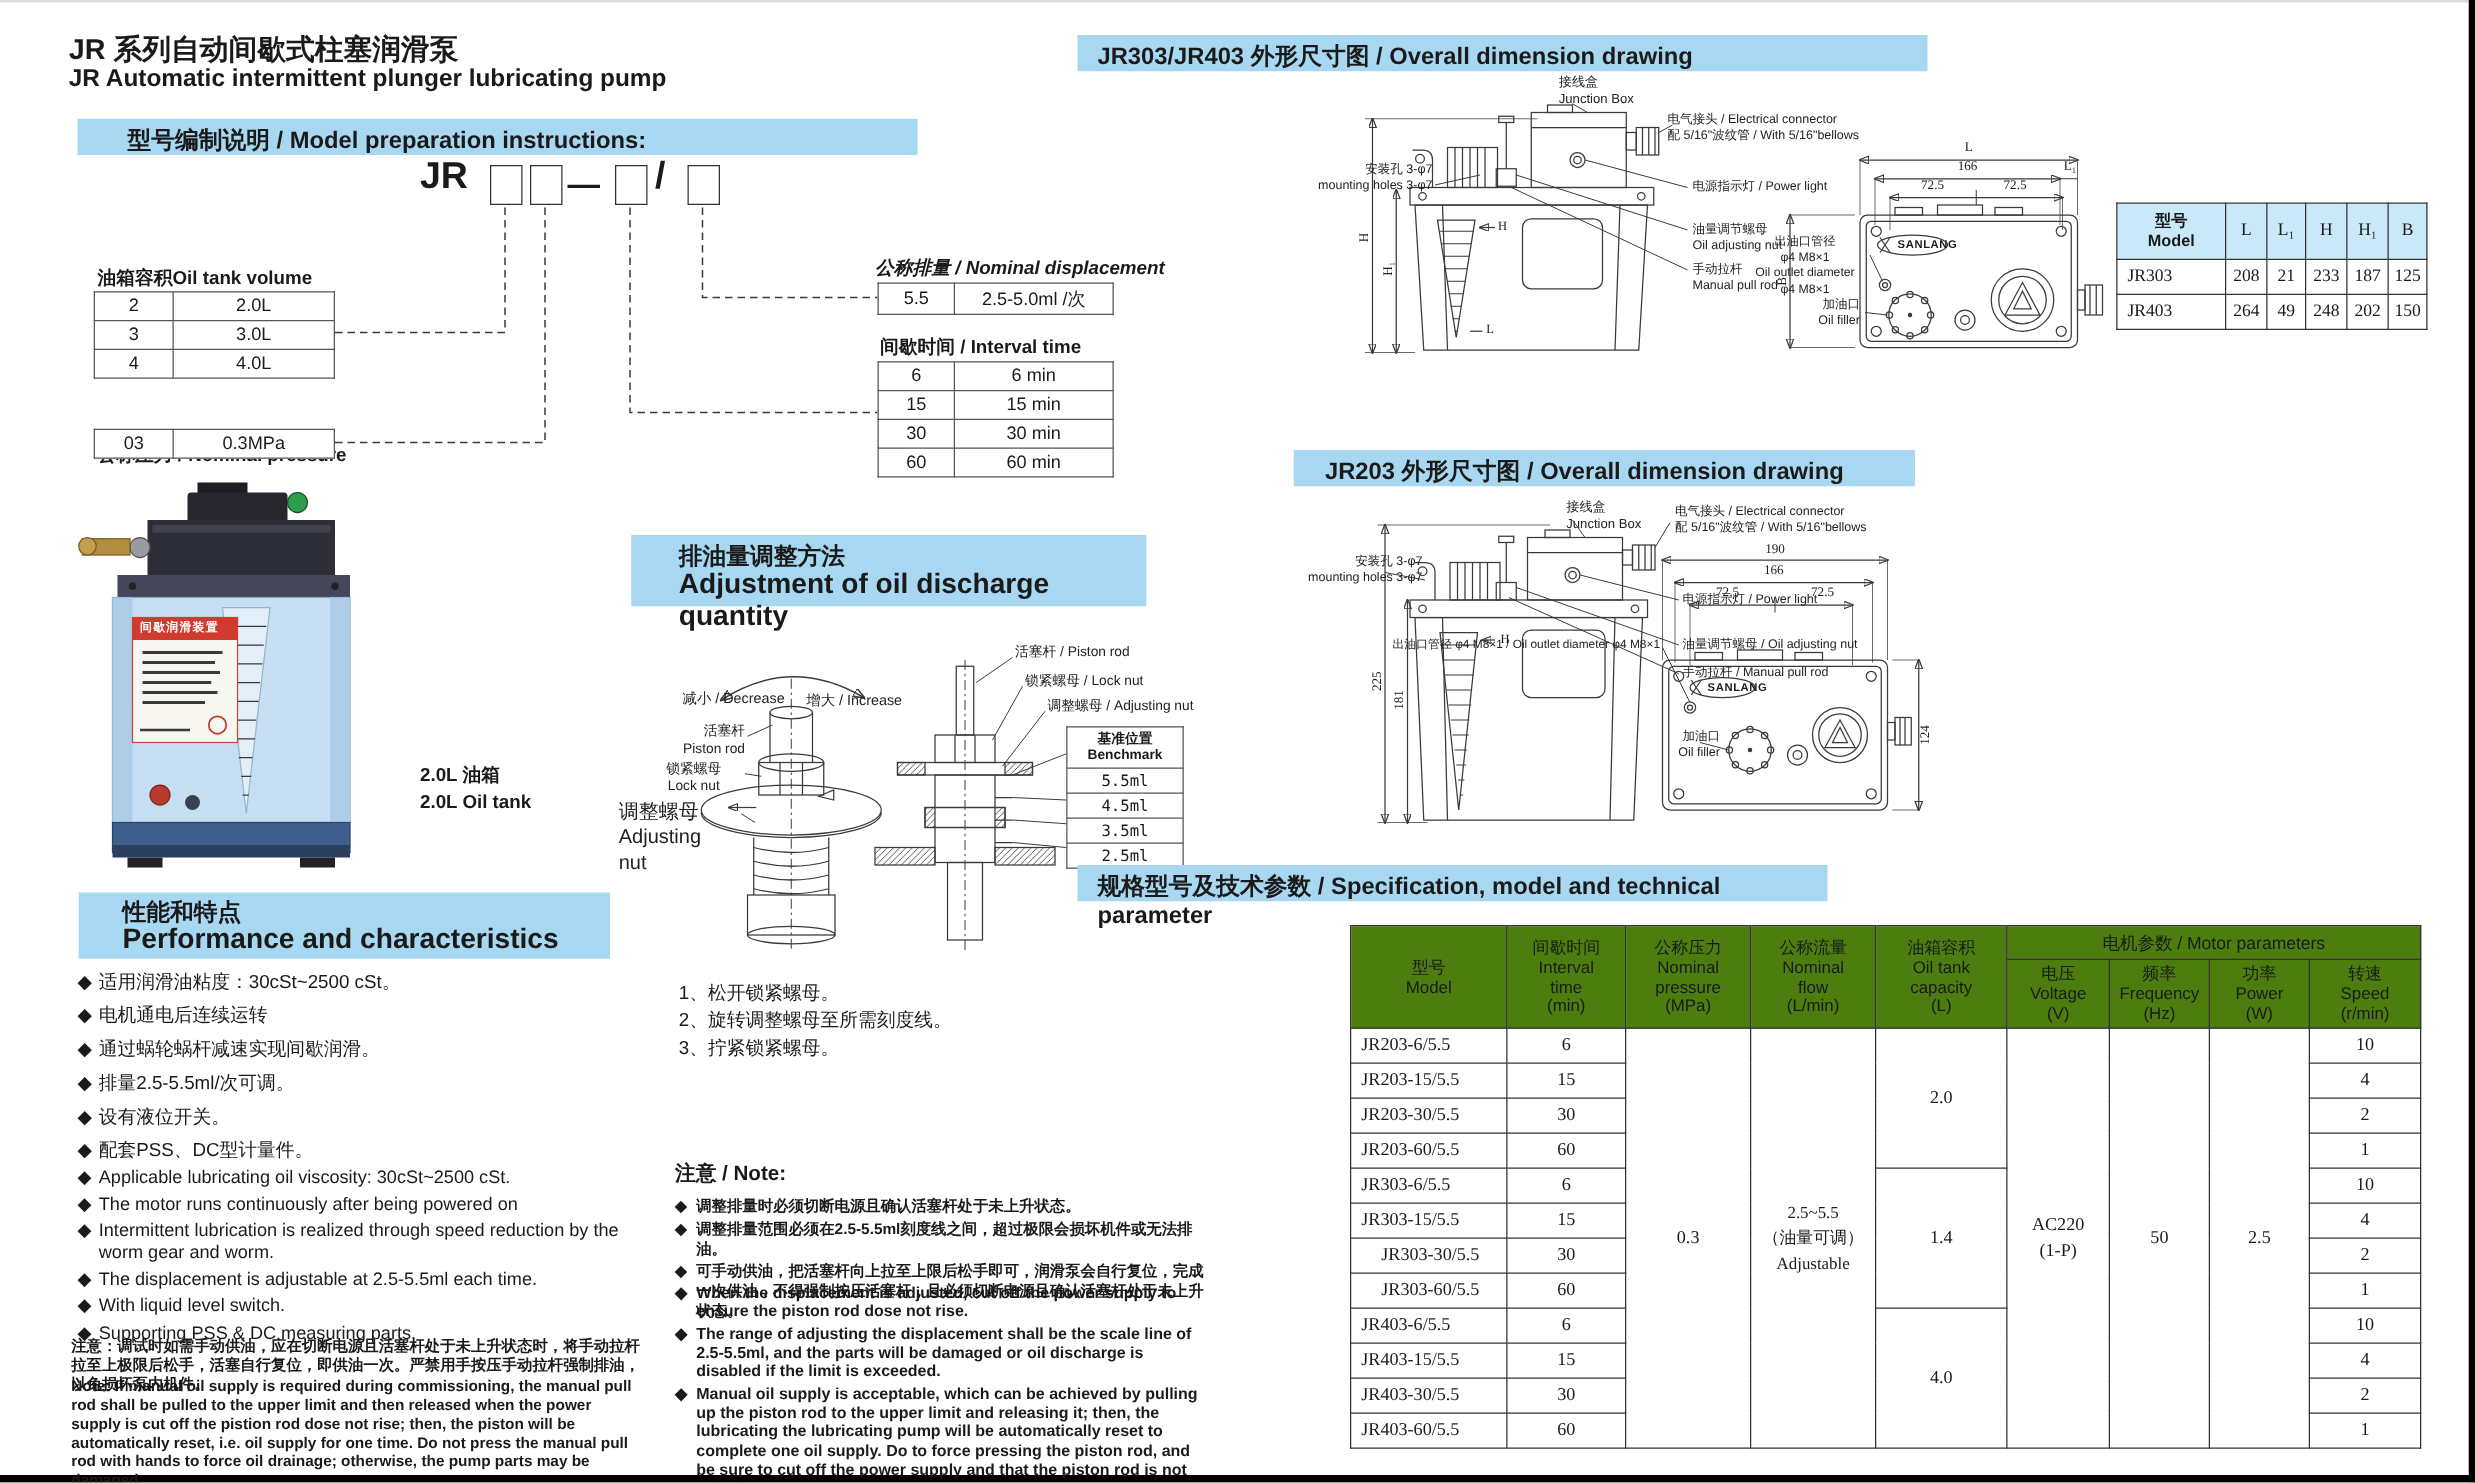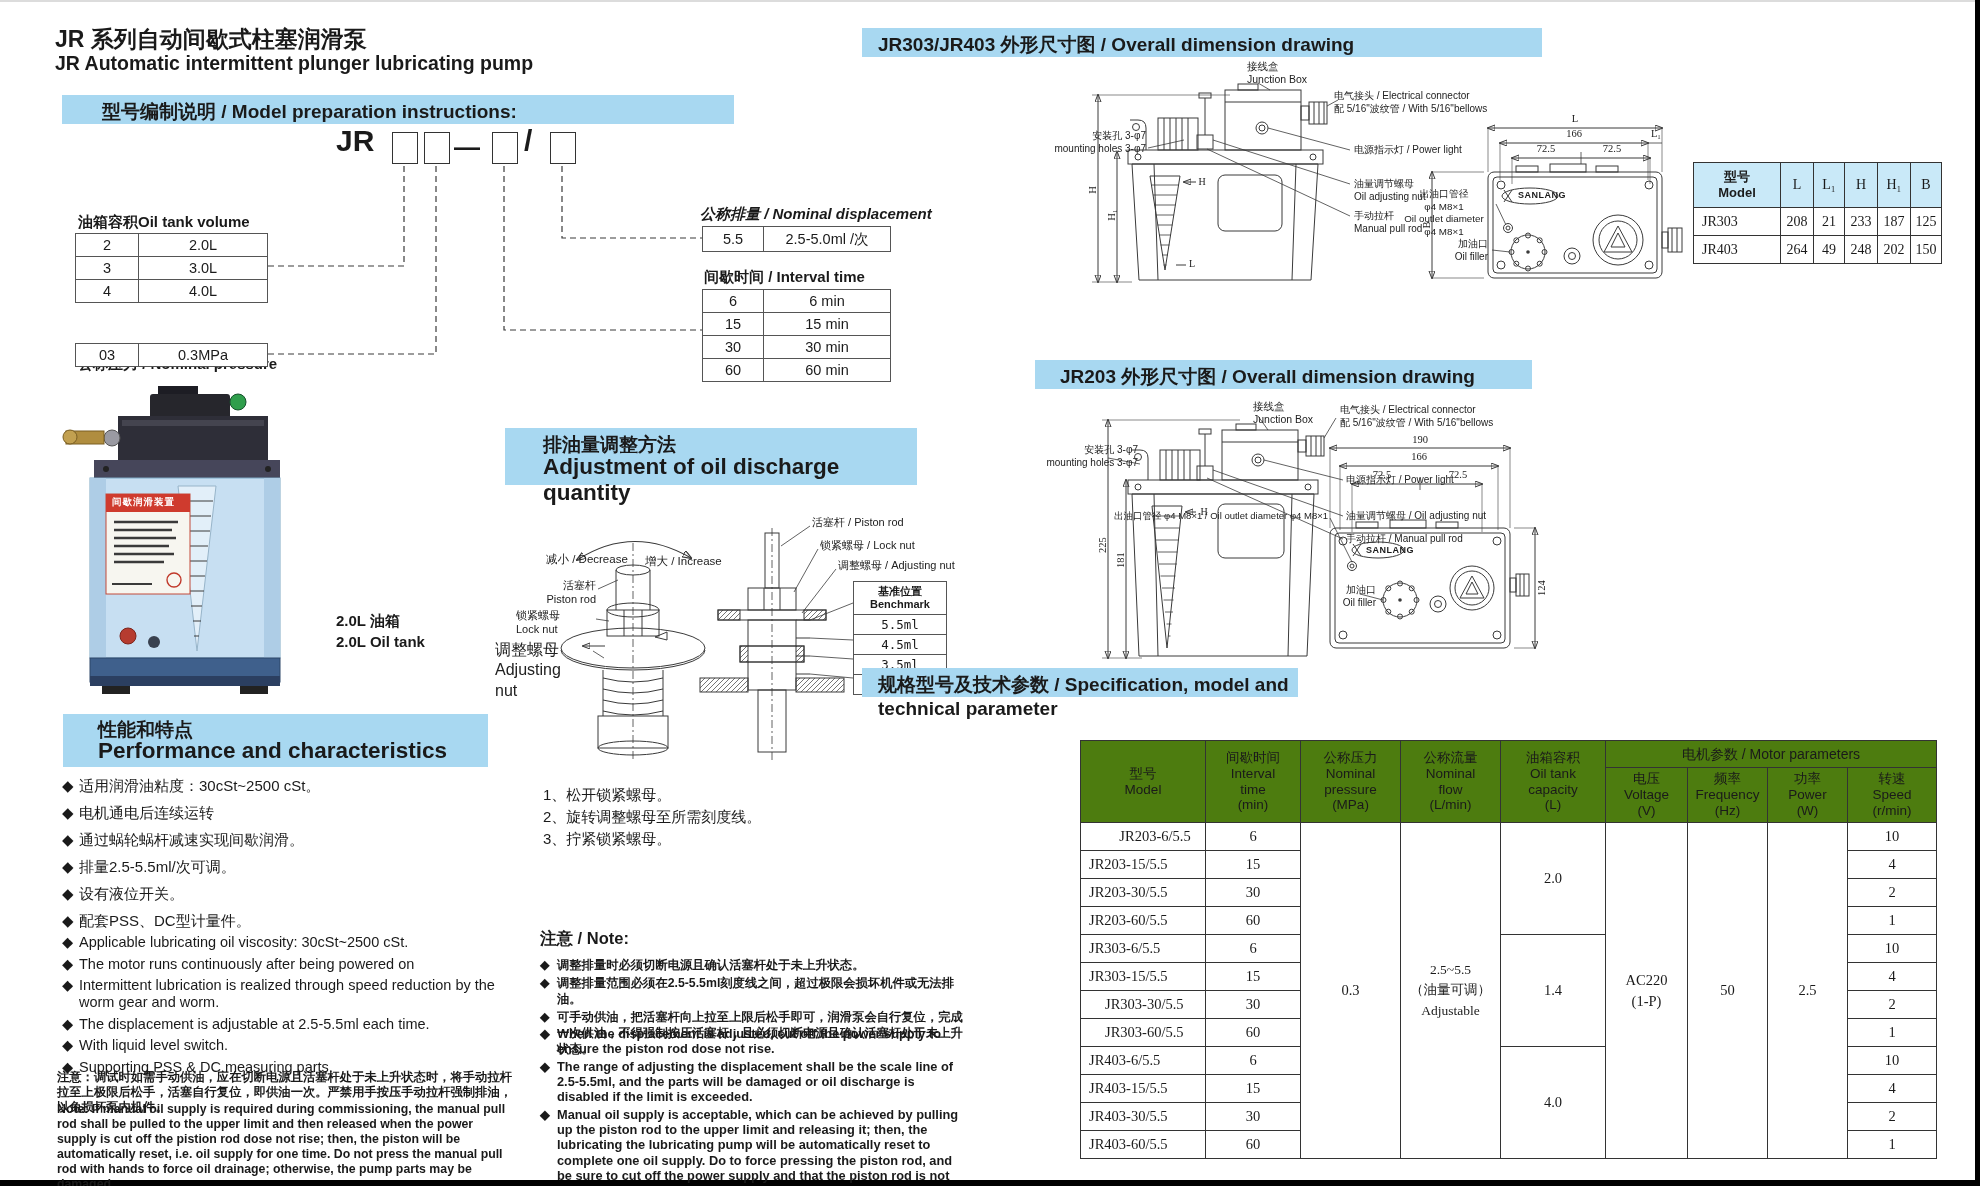--- a/index.html
+++ b/index.html
@@ -245,21 +245,21 @@
     <line x1="305" y1="132" x2="348" y2="115" stroke-width="0.8"></line>
     <line x1="305" y1="150" x2="348" y2="152" stroke-width="0.8"></line>
     <line x1="305" y1="168" x2="348" y2="171" stroke-width="0.8"></line>
     <line x1="305" y1="186" x2="348" y2="190" stroke-width="0.8"></line>
   </svg>
 
   <div class="lbl" style="left:546px;top:552px;font-size:11.5px;">减小 / Decrease</div>
   <div class="lbl" style="left:645px;top:554px;font-size:11.5px;">增大 / Increase</div>
   <div class="lbl" style="left:520px;top:578px;width:76px;text-align:right;font-size:11px;">活塞杆
 Piston rod</div>
-  <div class="lbl" style="left:516px;top:608px;width:78px;text-align:left;font-size:11px;">锁紧螺母
+  <div class="lbl" style="left:516px;top:608px;width:78px;text-align:center;font-size:11px;">锁紧螺母
 Lock nut</div>
   <div class="lbl" style="left:495px;top:640px;width:88px;text-align:left;font-size:16px;">调整螺母
 Adjusting nut</div>
   <div class="lbl" style="left:812px;top:515px;font-size:11px;">活塞杆 / Piston rod</div>
   <div class="lbl" style="left:820px;top:538px;font-size:11px;">锁紧螺母 / Lock nut</div>
   <div class="lbl" style="left:838px;top:558px;font-size:11px;">调整螺母 / Adjusting nut</div>
 
   <table class="bench abs" style="left:853px;top:581px;">
     <tbody>
         <tr>
@@ -583,21 +583,21 @@
   <div class="abs b" style="left:1366px;top:545px;font-size:9px;letter-spacing:0.5px;">SANLANG</div>
   <div class="rotc" style="left:1102px;top:545px;">225</div>
   <div class="rotc" style="left:1120px;top:560px;">181</div>
   <div class="dimc" style="left:1420px;top:434px;">190</div>
   <div class="dimc" style="left:1419px;top:451px;">166</div>
   <div class="dimc" style="left:1382px;top:469px;">72.5</div>
   <div class="dimc" style="left:1458px;top:469px;">72.5</div>
   <div class="rotc" style="left:1541px;top:588px;">124</div>
   <div class="dimc serif" style="left:1204px;top:506px;font-size:10px;">H</div>
 
-  <div class="band" style="left:862px;top:668px;width:436px;height:29px;">
+  <div class="band" style="left:862px;top:692px;width:600px;height:29px;">
     <span class="abs b" style="left:16px;top:4px;font-size:19px;">规格型号及技术参数 / Specification, model and technical parameter</span>
   </div>
 
   <table class="spec abs" style="left:1080px;top:740px;table-layout:fixed;width:856px;">
     <colgroup>
       <col style="width:125px">
         <col style="width:95px">
         <col style="width:100px">
         <col style="width:100px">
         <col style="width:105px">
@@ -636,21 +636,21 @@
 Frequency
 (Hz)</th>
       <th class="pre">功率
 Power
 (W)</th>
       <th class="pre">转速
 Speed
 (r/min)</th>
     </tr>
     <tr style="height:28px;">
-      <td style="text-align:center;padding-left:24px;">JR203-6/5.5</td>
+      <td style="text-align:left;padding-left:8px;">JR203-6/5.5</td>
       <td>6</td>
       <td rowspan="12">0.3</td>
       <td rowspan="12" class="pre" style="font-size:13.5px;line-height:1.5;">2.5~5.5
 （油量可调）
 Adjustable</td>
       <td rowspan="4">2.0</td>
       <td rowspan="12" class="pre" style="line-height:1.4;">AC220
 (1-P)</td>
       <td rowspan="12">50</td>
       <td rowspan="12">2.5</td>

